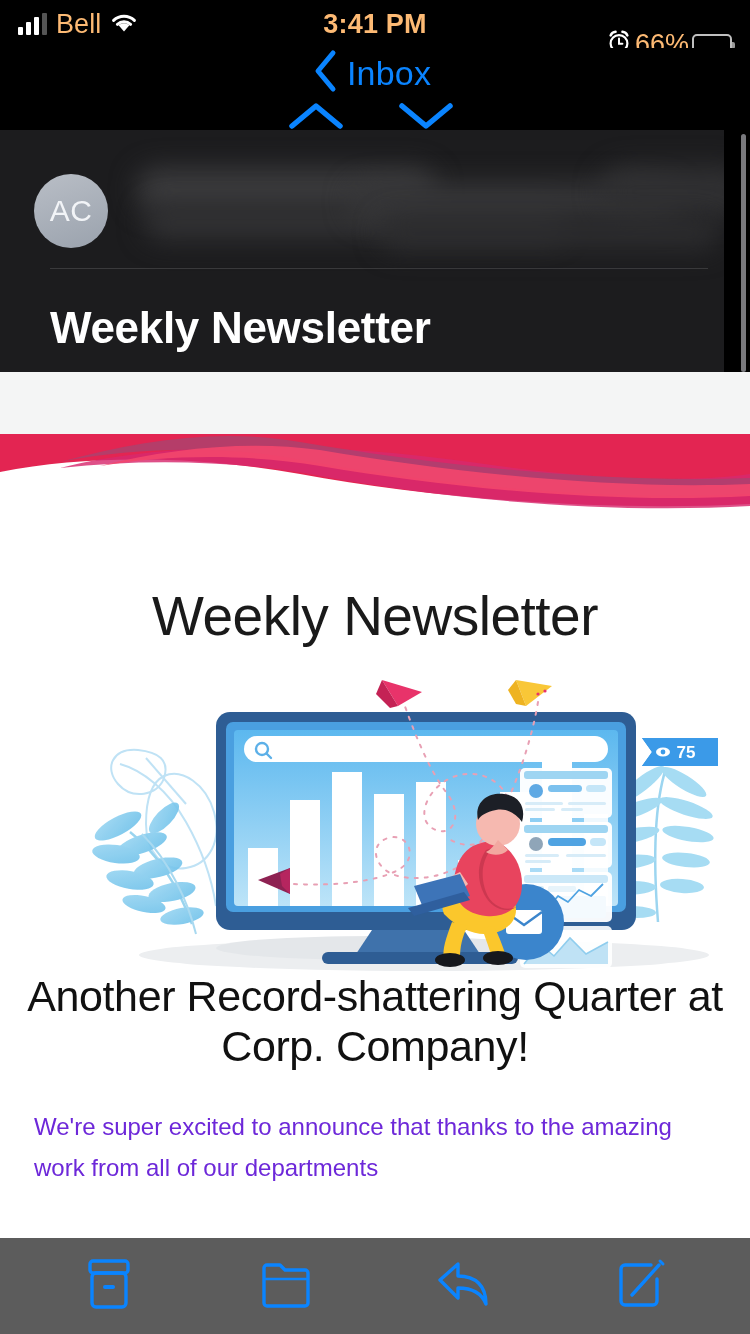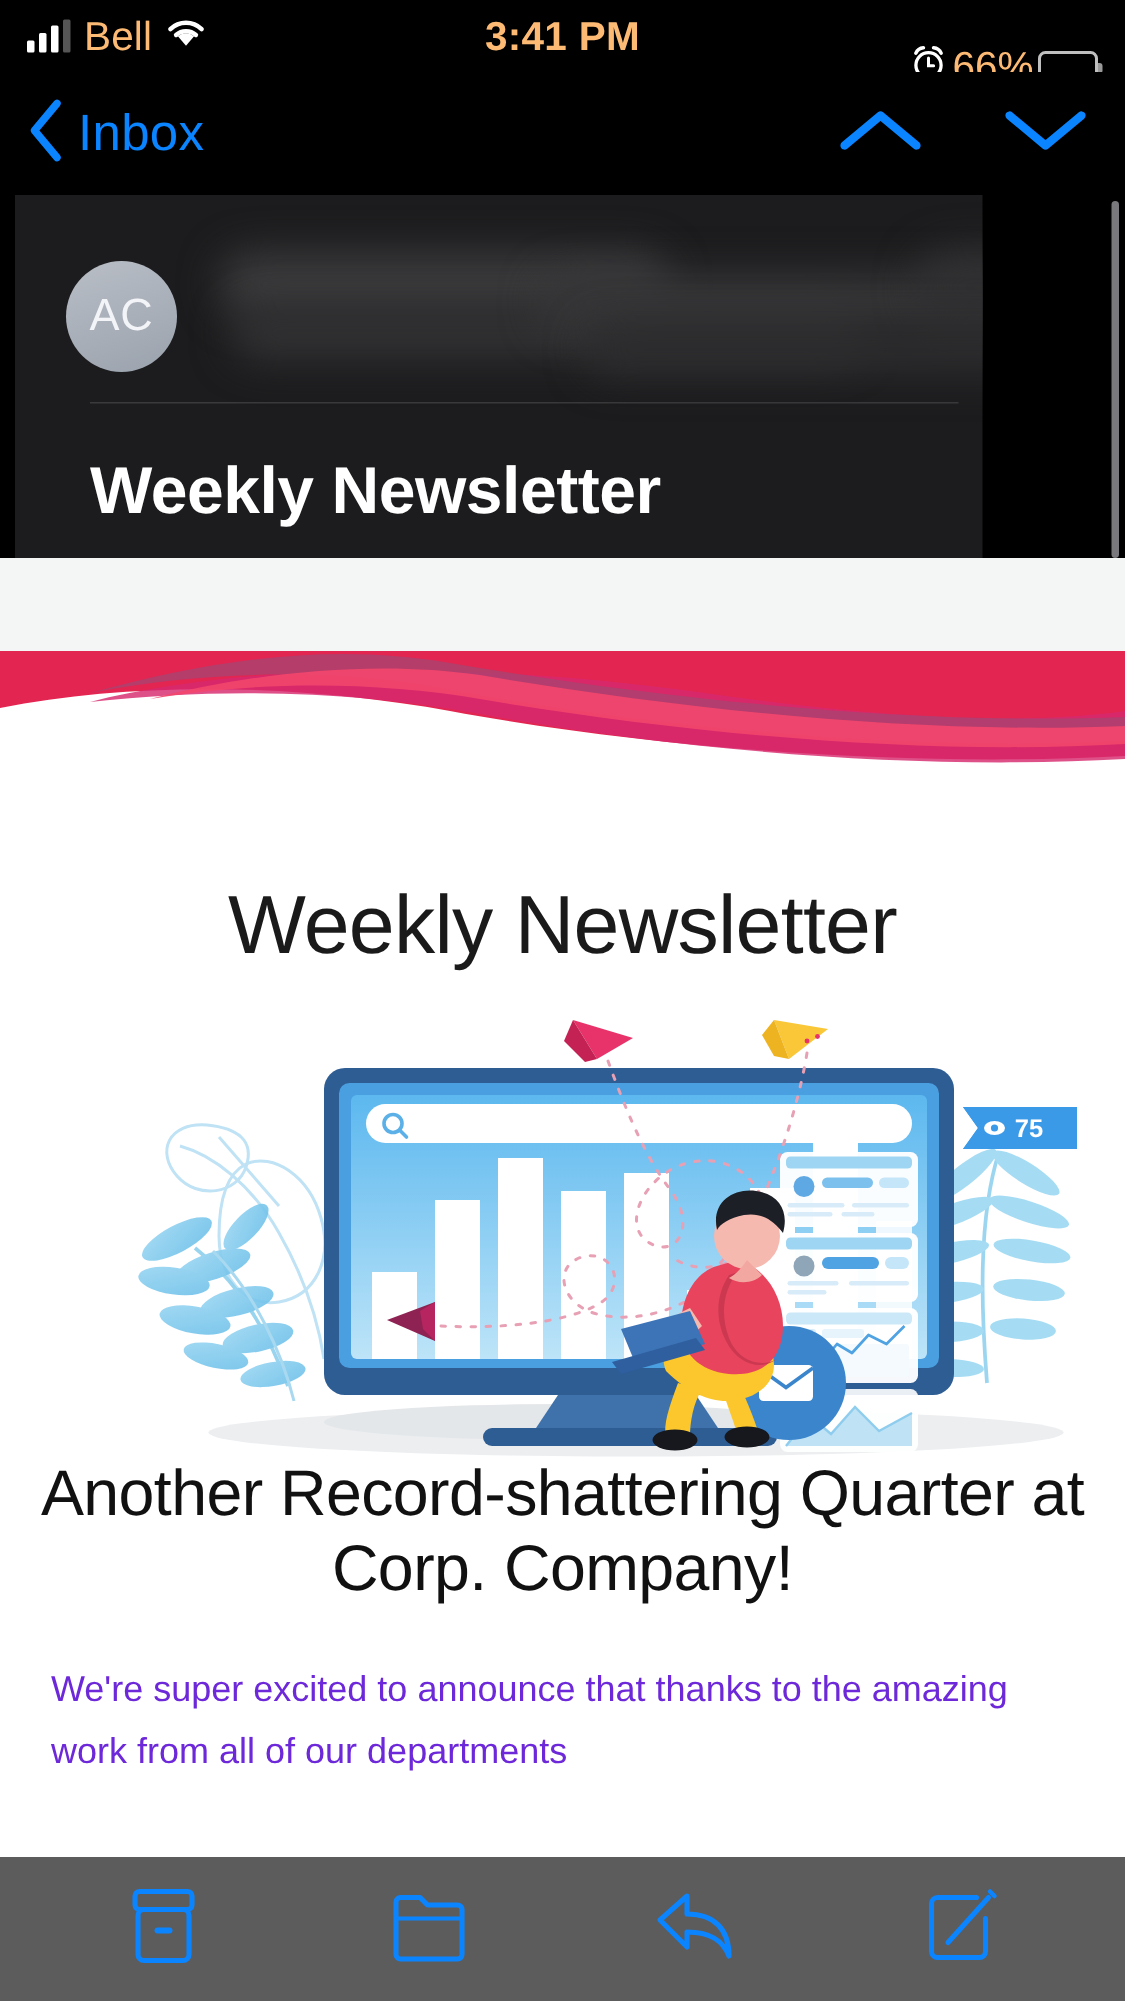--- a/index.html
+++ b/index.html
@@ -41,28 +41,29 @@
     content: ''; position: absolute; right: -5px; top: 6px; width: 3px; height: 7px;
     background: rgba(255,255,255,.6); border-radius: 0 2px 2px 0;
   }
   .battery-fill { height: 100%; background: #fff; border-radius: 2px; }
 
   
   .nav-bar {
     position: absolute; top: 48px; left: 0; width: 750px; height: 82px;
     background: #000; display: flex; align-items: center; justify-content: space-between;
     padding: 0 24px 0 16px;
+    flex-direction: column;
   }
   .nav-back { display: flex; align-items: center; gap: 8px; cursor: pointer; }
   .nav-back-label { color: #0a84ff; font-size: 34px; font-weight: 400; letter-spacing: .2px; }
   .nav-actions { display: flex; align-items: center; gap: 52px; }
 
   
   .mail-header {
-    position: absolute; top: 130px; left: 10px; width: 645px; height: 242px;
+    position: absolute; top: 130px; left: 0; width: 724px; height: 242px;
     background: #1c1c1e; overflow: hidden;
   }
   .sender-row { display: flex; align-items: center; padding: 24px 20px 0 34px; height: 138px; }
   .avatar {
     width: 74px; height: 74px; border-radius: 50%;
     background: linear-gradient(160deg,#b9bec6,#9aa2ad);
     color: #f2f4f7; font-size: 30px; font-weight: 500;
     display: flex; align-items: center; justify-content: center;
     flex: 0 0 auto; letter-spacing: .5px;
   }

